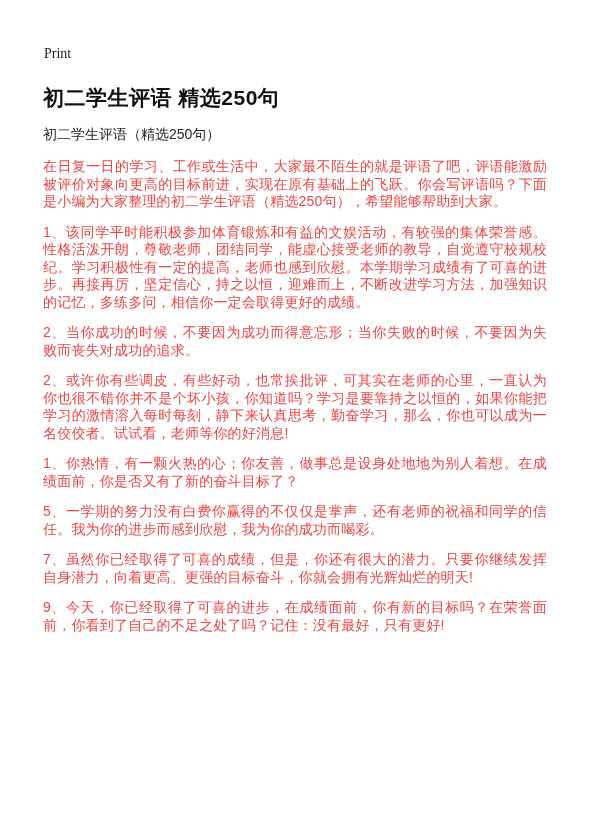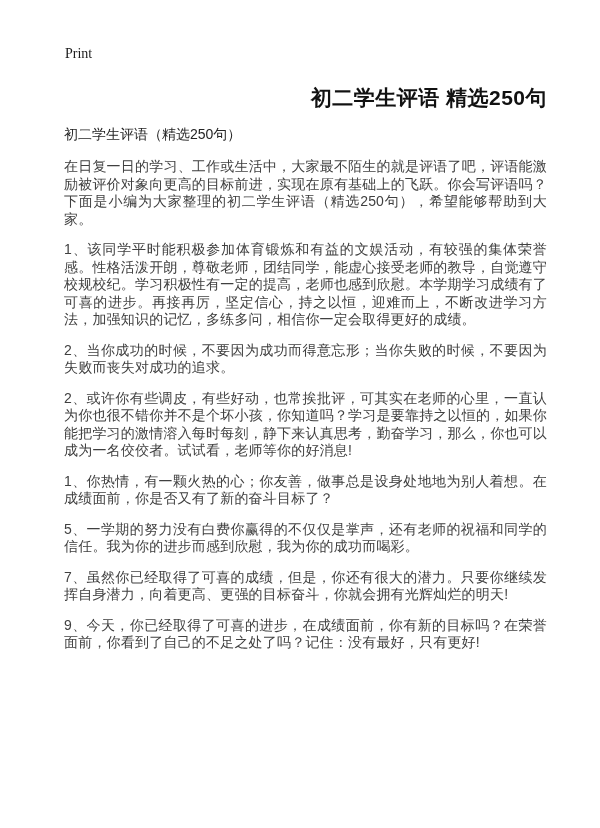--- a/index.html
+++ b/index.html
@@ -11,54 +11,54 @@
     width: 600px;
     height: 828px;
     overflow: hidden;
     font-family: "Liberation Sans", sans-serif;
     color: #222222;
   }
   .page {
     box-sizing: border-box;
     width: 600px;
     height: 785px;
-    padding: 44px 53px 0 64px;
+    padding: 44px 53px 0 43px;
     background: #ffffff;
   }
   .print-link {
     display: inline-block;
     font-family: "Liberation Serif", serif;
     font-size: 14px;
     color: #1c1c1c;
     text-decoration: none;
     margin: 0 0 0 1px;
     cursor: pointer;
   }
   .title {
     margin: 24px 0 0 0;
     font-size: 21px;
     line-height: 23px;
     font-weight: bold;
-    text-align: right;
+    text-align: left;
     color: #111111;
     letter-spacing: 0.5px;
   }
   .subtitle {
     margin: 17px 0 4px 0;
     font-size: 14px;
     line-height: 17px;
     color: #242424;
   }
   .intro {
     margin: 15px 0 0 0;
   }
   .intro, .para {
     font-size: 14px;
     line-height: 17.5px;
-    color: #404040;
+    color: #ef4444;
     text-align: justify;
     letter-spacing: 0.2px;
   }
   .para {
     margin: 12px 0 13px 0;
   }
   #paragraphs {
     margin-top: 13px;
   }
 </style>

